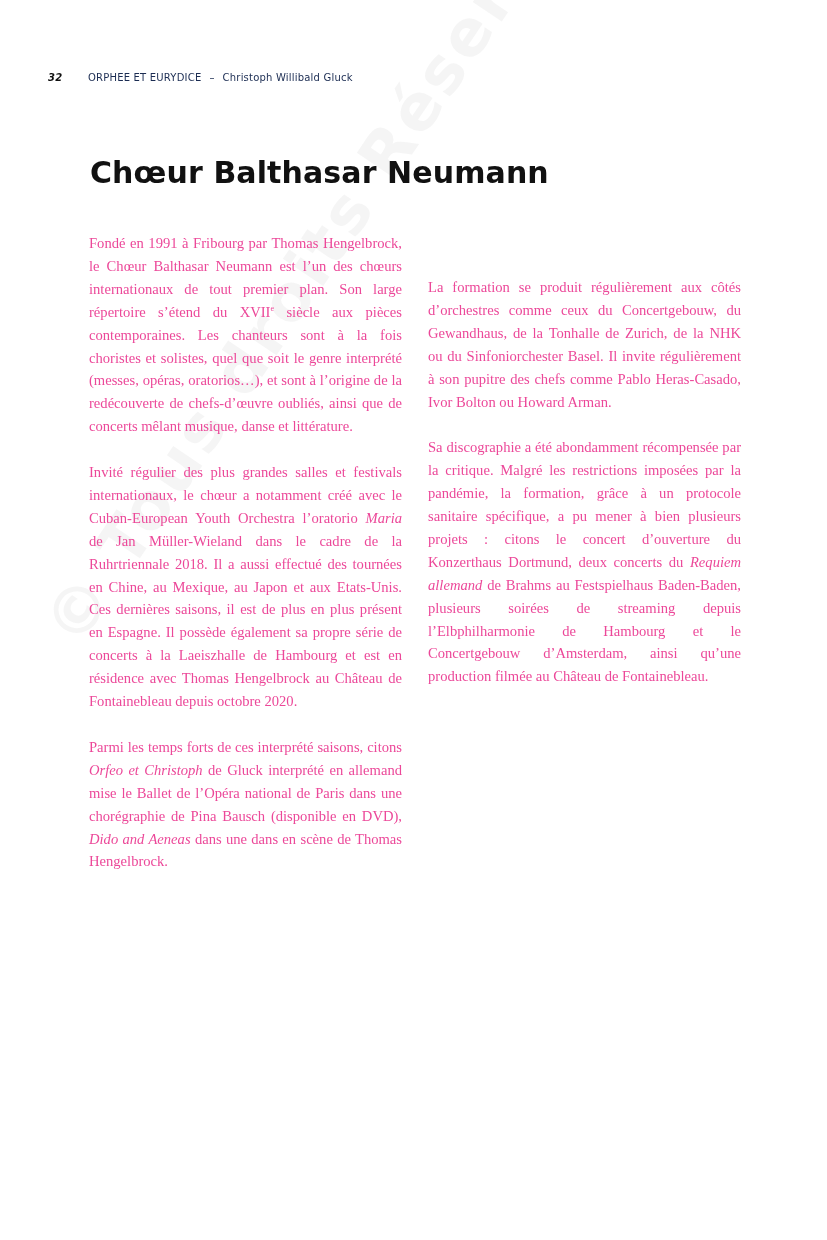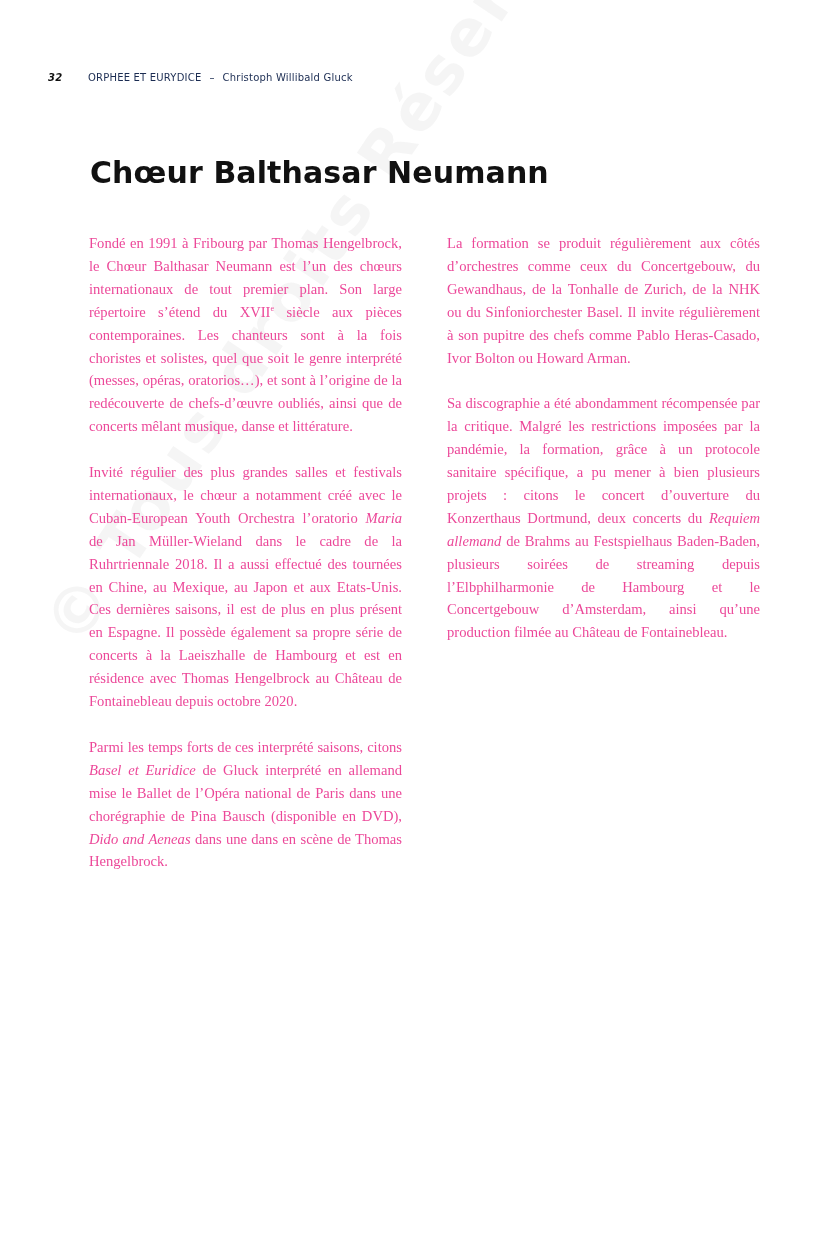--- a/index.html
+++ b/index.html
@@ -56,21 +56,21 @@
     top: 232px;
     width: 313px;
     font-family: Liberation Serif, serif;
     font-size: 14.6px;
     line-height: 22.9px;
     color: #ec4899;
     text-align: justify;
     hyphens: manual;
   }
   .column.left { left: 89px; }
-  .column.right { left: 447px; }
+  .column.right { left: 428px; margin-top: 44px; }
   .column p {
     margin: 0 0 22.9px 0;
   }
   .column em {
     font-style: italic;
   }
   sup {
     font-size: 8px;
     line-height: 0;
     vertical-align: 6px;
@@ -98,19 +98,19 @@
 
 <div class="running-header">
   <span class="page-number">32</span><span class="header-title">ORPHEE ET EURYDICE</span><span class="header-sep">–</span><span class="header-composer">Christoph Willibald Gluck</span>
 </div>
 
 <h1 class="section-title">Chœur Balthasar Neumann</h1>
 
 <div class="column left">
   <p><span>Fondé en  1991 à Fribourg par Thomas Hengelbrock, le Chœur Balthasar Neumann est l’un des chœurs internationaux de tout premier plan. Son large répertoire s’étend du XVII</span><sup>e</sup><span> siècle aux pièces contemporaines. Les chanteurs sont à la fois choristes et solistes, quel que soit le genre interprété (messes, opéras, oratorios…), et sont à l’origine de la redécouverte de chefs-d’œuvre oubliés, ainsi que de concerts mêlant musique, danse et littérature.</span></p>
   <p><span>Invité régulier des plus grandes salles et festivals internationaux, le chœur a notamment créé avec le Cuban-European Youth Orchestra l’oratorio </span><em>Maria</em><span> de Jan Müller-Wieland dans le cadre de la Ruhrtriennale 2018. Il a aussi effectué des tournées en Chine, au Mexique, au Japon et aux Etats-Unis. Ces dernières saisons, il est de plus en plus présent en Espagne. Il possède également sa propre série de concerts à la Laeiszhalle de Hambourg et est en résidence avec Thomas Hengelbrock au Château de Fontainebleau depuis octobre 2020.</span></p>
-  <p><span>Parmi les temps forts de ces interprété saisons, citons </span><em>Basel et Euridice</em><span> de Gluck interprété en allemand mise le Ballet de l’Opéra national de Paris dans une chorégraphie de Pina Bausch (disponible en DVD), </span><em>Dido and Aeneas</em><span> dans une dans en scène de Thomas Hengelbrock.</span></p>
+  <p><span>Parmi les temps forts de ces interprété saisons, citons </span><em>Orfeo et Christoph</em><span> de Gluck interprété en allemand mise le Ballet de l’Opéra national de Paris dans une chorégraphie de Pina Bausch (disponible en DVD), </span><em>Dido and Aeneas</em><span> dans une dans en scène de Thomas Hengelbrock.</span></p>
 </div>
 
 <div class="column right">
   <p><span>La formation se produit régulièrement aux côtés d’orchestres comme ceux du Concertgebouw, du Gewandhaus, de la Tonhalle de Zurich, de la NHK ou du Sinfoniorchester Basel. Il invite régulièrement à son pupitre des chefs comme Pablo Heras-Casado, Ivor Bolton ou Howard Arman.</span></p>
   <p><span>Sa discographie a été abondamment récompensée par la critique. Malgré les restrictions imposées par la pandémie, la formation, grâce à un protocole sanitaire spécifique, a pu mener à bien plusieurs projets : citons le concert d’ouverture du Konzerthaus Dortmund, deux concerts du </span><em>Requiem allemand</em><span> de Brahms au Festspielhaus Baden-Baden, plusieurs soirées de streaming depuis l’Elbphilharmonie de Hambourg et le Concertgebouw d’Amsterdam, ainsi qu’une production filmée au Château de Fontainebleau.</span></p>
 </div>
 
 </body></html>

